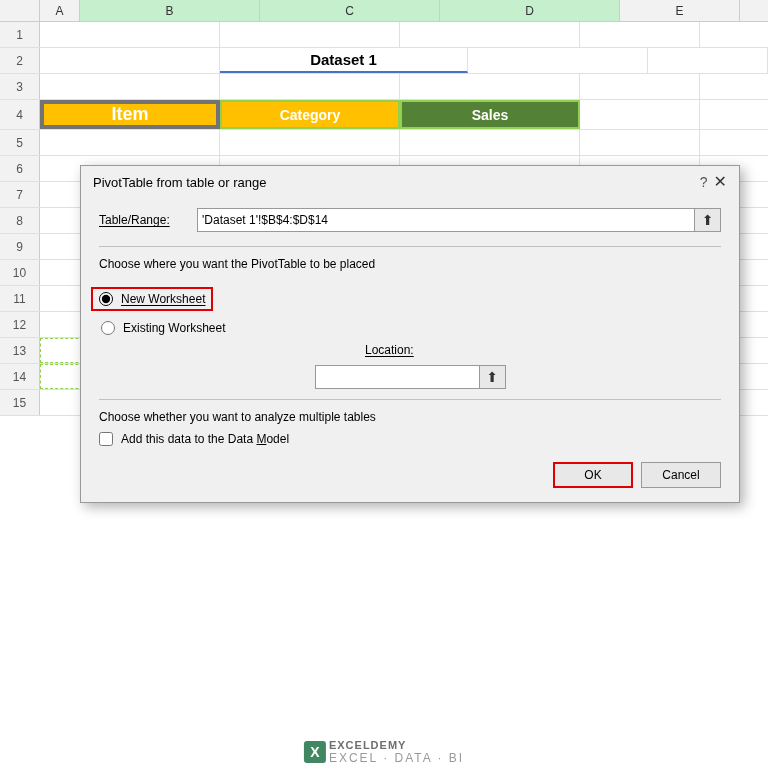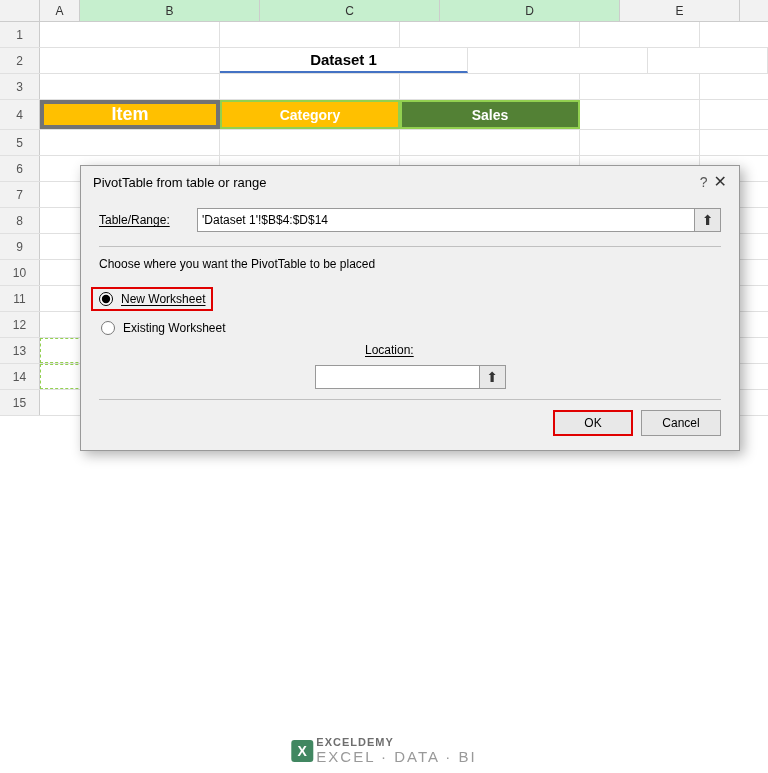--- a/index.html
+++ b/index.html
@@ -153,21 +153,21 @@
       font-weight: bold;
     }
     .watermark-text {
       font-size: 11px;
       color: #555;
       font-weight: 600;
       letter-spacing: 1px;
       text-transform: uppercase;
     }
     .watermark-subtitle {
-      font-size: 15px;
+      font-size: 12px;
       color: #888;
       letter-spacing: 2px;
       text-align: center;
     }
 
     
     .dialog-overlay {
       position: absolute;
       top: 0; left: 12px;
       width: 768px;
@@ -573,21 +573,26 @@
       <div class="location-row">
         <span class="field-label-no-underline" style="text-decoration:underline;text-underline-offset:2px;">Location:</span>
         <div class="text-input-with-btn" style="flex:1;">
           <input type="text" class="text-input" style="flex: 1 1 0%;" value="">
           <div class="upload-btn">⬆</div>
         </div>
       </div>
 
       <div class="separator-line"></div>
 
-
+      <div class="section-label" style="margin-bottom:6px;">Choose whether you want to analyze multiple tables</div>
+
+      <div class="checkbox-row">
+        <input type="checkbox" class="checkbox-input" style="">
+        <span class="checkbox-label">Add this data to the Data <u>M</u>odel</span>
+      </div>
 
       <div class="dialog-buttons">
         <button class="btn btn-ok">OK</button>
         <button class="btn btn-cancel">Cancel</button>
       </div>
     </div>
   </div>
 </div>
 
 </body></html>

